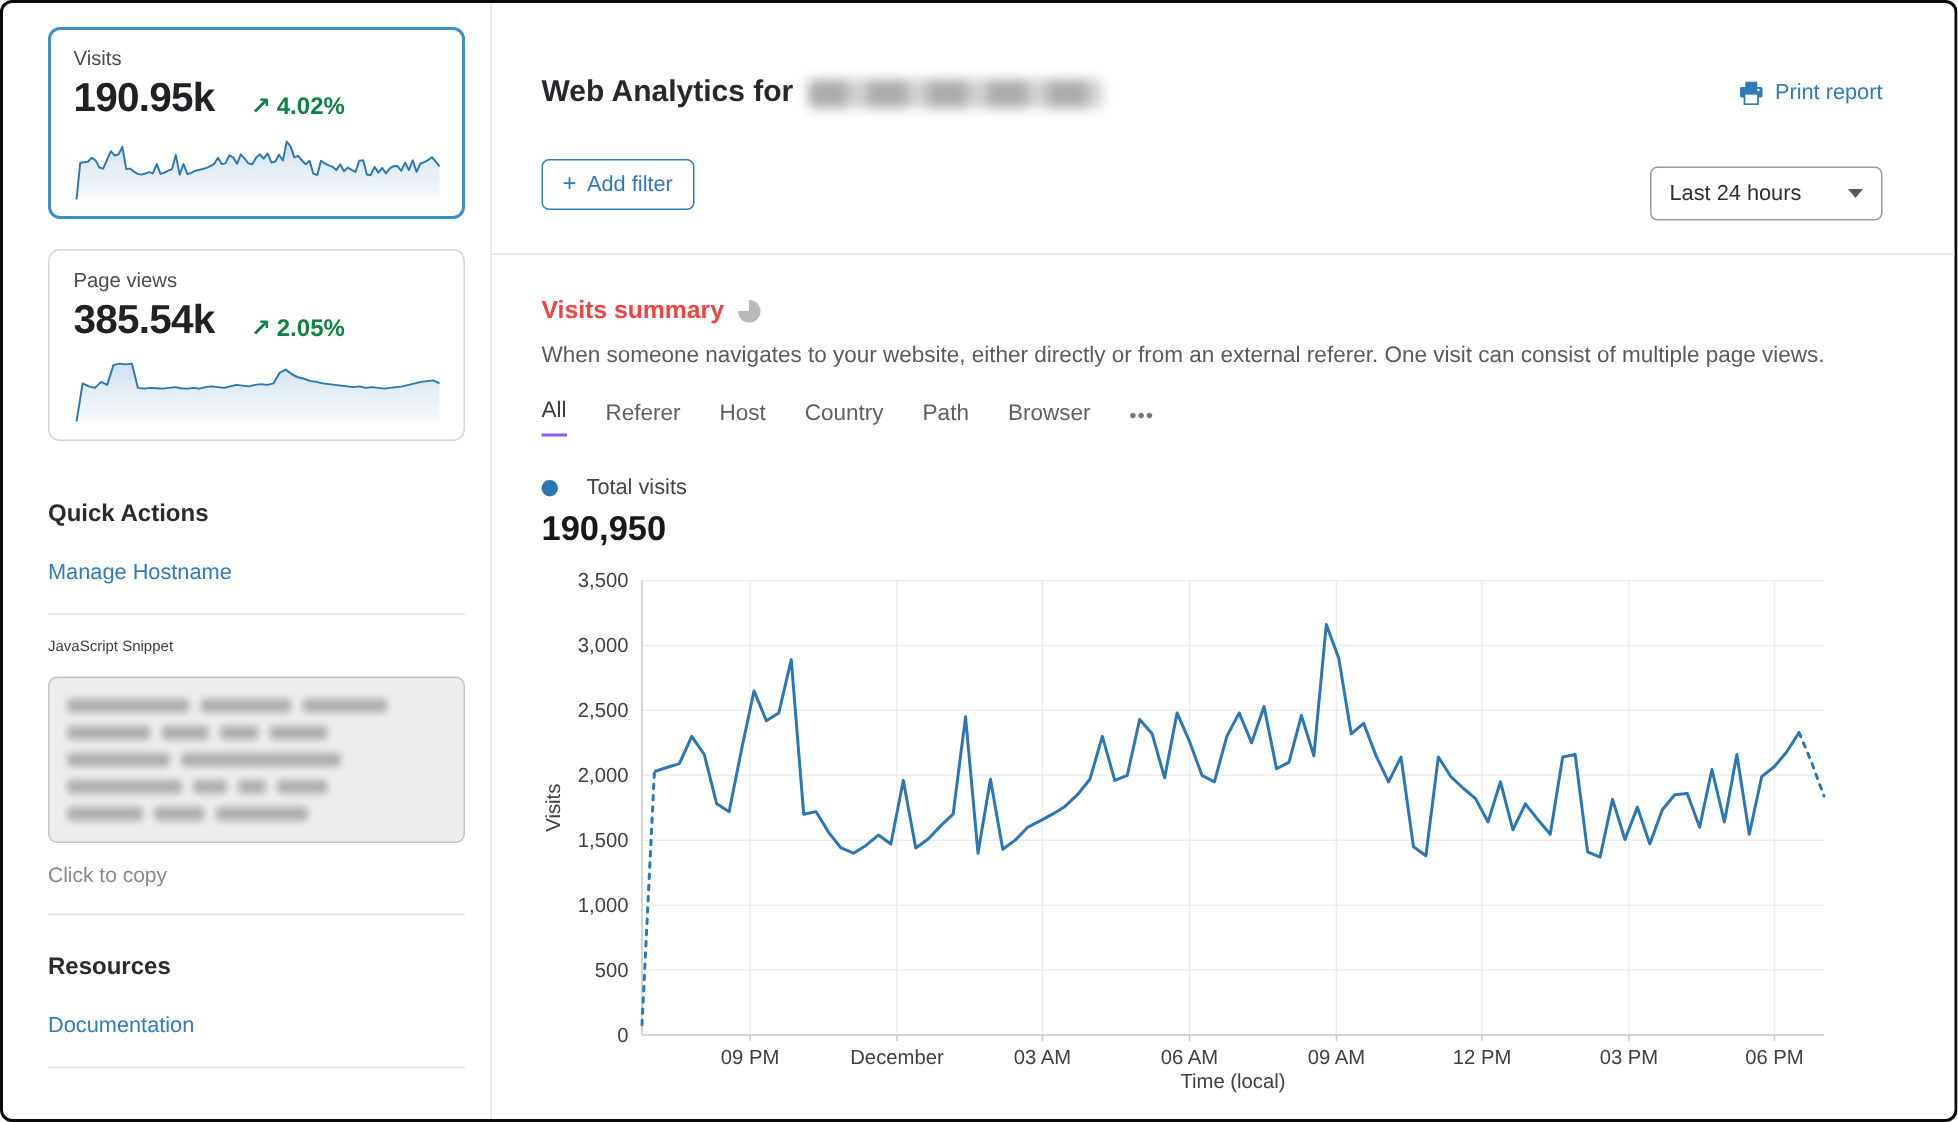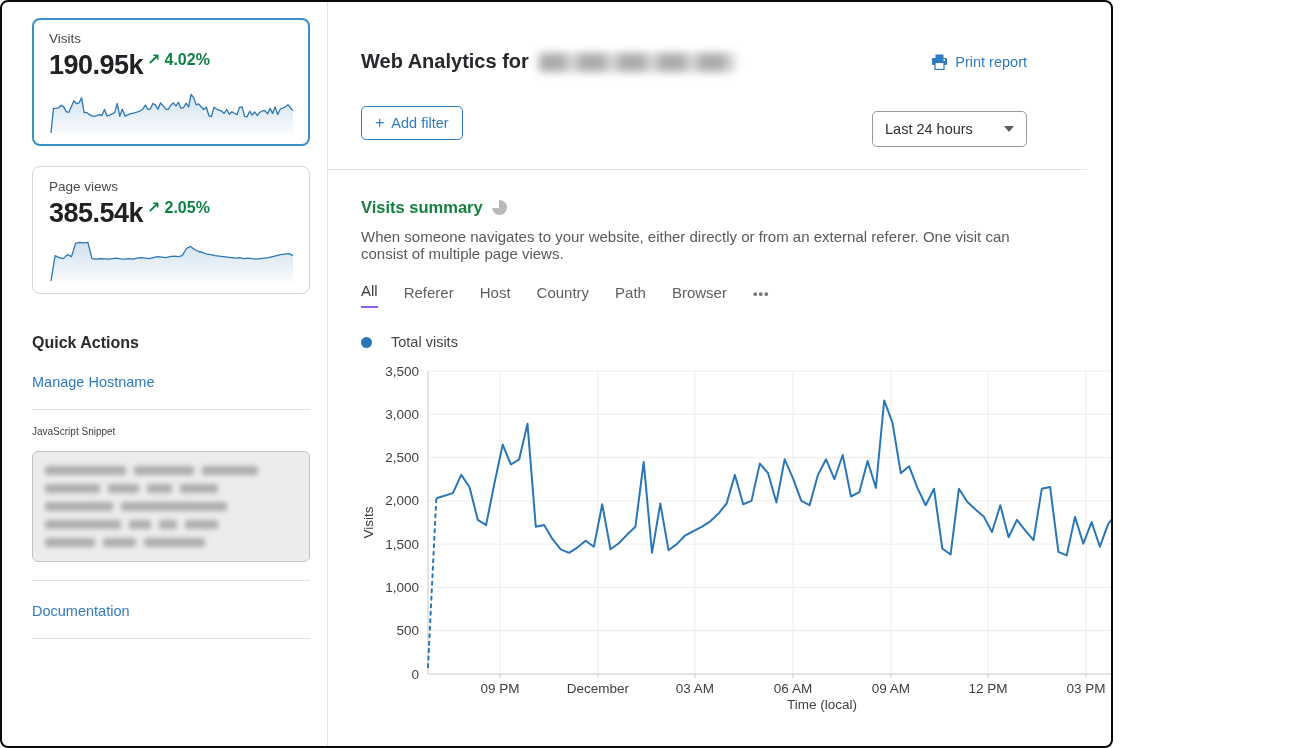--- a/index.html
+++ b/index.html
@@ -1,55 +1,55 @@
 <!DOCTYPE html>
 <html><head>
 <meta charset="utf-8">
 <style>
   html,body{margin:0;padding:0;background:#fff;}
   *{box-sizing:border-box;}
   .screen{
-    width:1113px;height:748px;position:relative;overflow:hidden;
+    width:1305px;height:748px;position:relative;overflow:hidden;
     border:2px solid #0a0a0a;border-radius:8px;background:#fff;
     font-family:"Liberation Sans","DejaVu Sans",sans-serif;color:#222;
   }
   
   .sidebar{position:absolute;left:30px;top:16px;width:278px;}
   .metric-card{border:1px solid #d5d5d5;border-radius:8px;padding:12px 28px 8px 16px;background:#fff;margin-bottom:20px;}
   .metric-card.selected{border:2px solid #3d8fc9;padding:11px 15px 7px 15px;}
   .metric-label{font-size:13.5px;color:#4a4a4a;}
-  .metric-value-row{display:flex;align-items:flex-start;gap:4px;margin-top:4px;}
+  .metric-value-row{display:flex;align-items:flex-end;gap:24px;margin-top:4px;}
   .metric-value{font-size:27px;font-weight:700;color:#202124;letter-spacing:-0.5px;}
   .metric-delta{font-size:16px;font-weight:700;color:#0e8144;display:flex;align-items:baseline;gap:4px;}
   .spark{margin-top:6px;display:block;}
   .side-h2{font-size:16px;font-weight:700;color:#2b2b2b;margin:40px 0 0 0;}
   .side-link{display:inline-block;font-size:14.5px;color:#2f7bbf;margin-top:22px;cursor:pointer;text-decoration:none;}
   .side-hr{border:none;border-top:1px solid #e3e3e3;margin:18px 0 0 0;}
   .snippet-label{font-size:10px;color:#3e3e3e;margin-top:16px;}
   .snippet-box{margin-top:14px;height:111px;background:#ececec;border:1px solid #c3c3c3;border-radius:6px;padding:14px 12px;cursor:pointer;}
   .blur-row{display:flex;gap:8px;margin-bottom:9px;}
   .blur-seg{height:9px;background:#848484;border-radius:2px;filter:blur(2.5px);opacity:.6;}
   .click-copy{font-size:14px;color:#8a8a8a;margin-top:13px;}
   
-  .main{position:absolute;left:325px;top:0;right:0;bottom:0;border-left:1px solid #e4e4e4;padding:0 84px 0 33px;}
+  .main{position:absolute;left:325px;top:0;right:0;bottom:0;border-left:1px solid #e4e4e4;padding:0 48px 0 33px;}
   .header-row{margin-top:48px;display:flex;justify-content:space-between;align-items:center;}
   .page-title{font-size:20px;font-weight:700;color:#27282b;display:flex;align-items:center;}
   .domain-blur{display:inline-block;width:196px;height:19px;margin-left:10px;border-radius:3px;
     background:repeating-linear-gradient(90deg,#8f8f8f 0 26px,#c2c2c2 26px 40px);filter:blur(4px);opacity:.75;transform:translateY(1px);}
   .print-link{display:flex;align-items:flex-start;gap:7px;color:#2f7bbf;font-size:14.5px;cursor:pointer;}
   .filter-row{margin-top:26px;display:flex;justify-content:space-between;align-items:center;}
   .add-filter{display:inline-flex;align-items:center;gap:7px;border:1px solid #2f7bbf;color:#2f7bbf;
     font-size:14.5px;background:#fff;border-radius:5px;padding:8px 13px;cursor:pointer;font-family:inherit;}
   .add-filter .plus{font-size:16px;line-height:1;}
   .range-select{width:155px;height:36px;border:1px solid #9a9a9a;border-radius:5px;display:flex;align-items:center;
     justify-content:space-between;padding:0 12px;font-size:14.5px;color:#303030;cursor:pointer;background:#fff;margin-top:12px;}
   .caret{width:0;height:0;border-left:5px solid transparent;border-right:5px solid transparent;border-top:6px solid #5b5b5b;}
   .main-hr{border:none;border-top:1px solid #e3e3e3;margin:22px 0 0 -33px;width:calc(100% + 93px);}
   .summary-title-row{margin-top:28px;display:flex;align-items:center;gap:9px;}
-  .summary-title{font-size:16.5px;font-weight:700;color:#15803d;}
+  .summary-title{font-size:16.5px;font-weight:700;color:#ef4444;}
   .pie-icon{width:15px;height:15px;border-radius:50%;background:conic-gradient(#b9b9b9 0 270deg,#ffffff 270deg 360deg);}
   .summary-desc{margin-top:11px;font-size:15px;color:#5a5a5a;}
   .tabs{margin-top:20px;display:flex;align-items:flex-end;gap:26px;font-size:15px;color:#5f5f5f;}
   .tab{padding-bottom:7px;cursor:pointer;}
   .tab.active{color:#3c3c3c;border-bottom:2px solid #8b5cf6;}
   .tab-more{color:#7a7a7a;font-weight:bold;letter-spacing:1px;cursor:pointer;padding-bottom:7px;font-size:13px;}
   .legend-row{margin-top:26px;display:flex;align-items:center;gap:19px;}
   .legend-dot{width:11px;height:11px;border-radius:50%;background:#2b77b5;}
   .legend-label{font-size:14.5px;color:#454545;}
   .total-value{margin-top:6px;font-size:23px;font-weight:700;color:#17181a;}
@@ -132,22 +132,24 @@
           <span class="blur-seg" style="width:9%"></span>
           <span class="blur-seg" style="width:7%"></span>
           <span class="blur-seg" style="width:13%"></span>
         </div>
       <div class="blur-row">
           <span class="blur-seg" style="width:20%"></span>
           <span class="blur-seg" style="width:13%"></span>
           <span class="blur-seg" style="width:24%"></span>
         </div>
     </div>
+    <div class="click-copy">Click to copy</div>
     <hr class="side-hr">
 
+    <h2 class="side-h2" style="margin-top:26px;">Resources</h2>
     <a class="side-link">Documentation</a>
     <hr class="side-hr">
   </div>
 
   <div class="main">
 
     <div class="header-row">
       <div class="page-title">
         <span>Web Analytics for</span>
         <span class="domain-blur"></span>
@@ -189,20 +191,21 @@
       <span class="tab">Country</span>
       <span class="tab">Path</span>
       <span class="tab">Browser</span>
       <span class="tab-more">•••</span>
     </div>
 
     <div class="legend-row">
       <span class="legend-dot"></span>
       <span class="legend-label">Total visits</span>
     </div>
+    <div class="total-value">190,950</div>
 
     <div class="chart-wrap">
       <svg id="main-chart" width="872" height="352">
           <text x="58" y="316.5" text-anchor="end" class="axis-label">0</text>
           <line x1="67" y1="268.7142857142857" x2="855" y2="268.7142857142857" stroke="#ededed" stroke-width="1"></line>
           <text x="58" y="273.2142857142857" text-anchor="end" class="axis-label">500</text>
           <line x1="67" y1="225.42857142857144" x2="855" y2="225.42857142857144" stroke="#ededed" stroke-width="1"></line>
           <text x="58" y="229.92857142857144" text-anchor="end" class="axis-label">1,000</text>
           <line x1="67" y1="182.14285714285714" x2="855" y2="182.14285714285714" stroke="#ededed" stroke-width="1"></line>
           <text x="58" y="186.64285714285714" text-anchor="end" class="axis-label">1,500</text>

